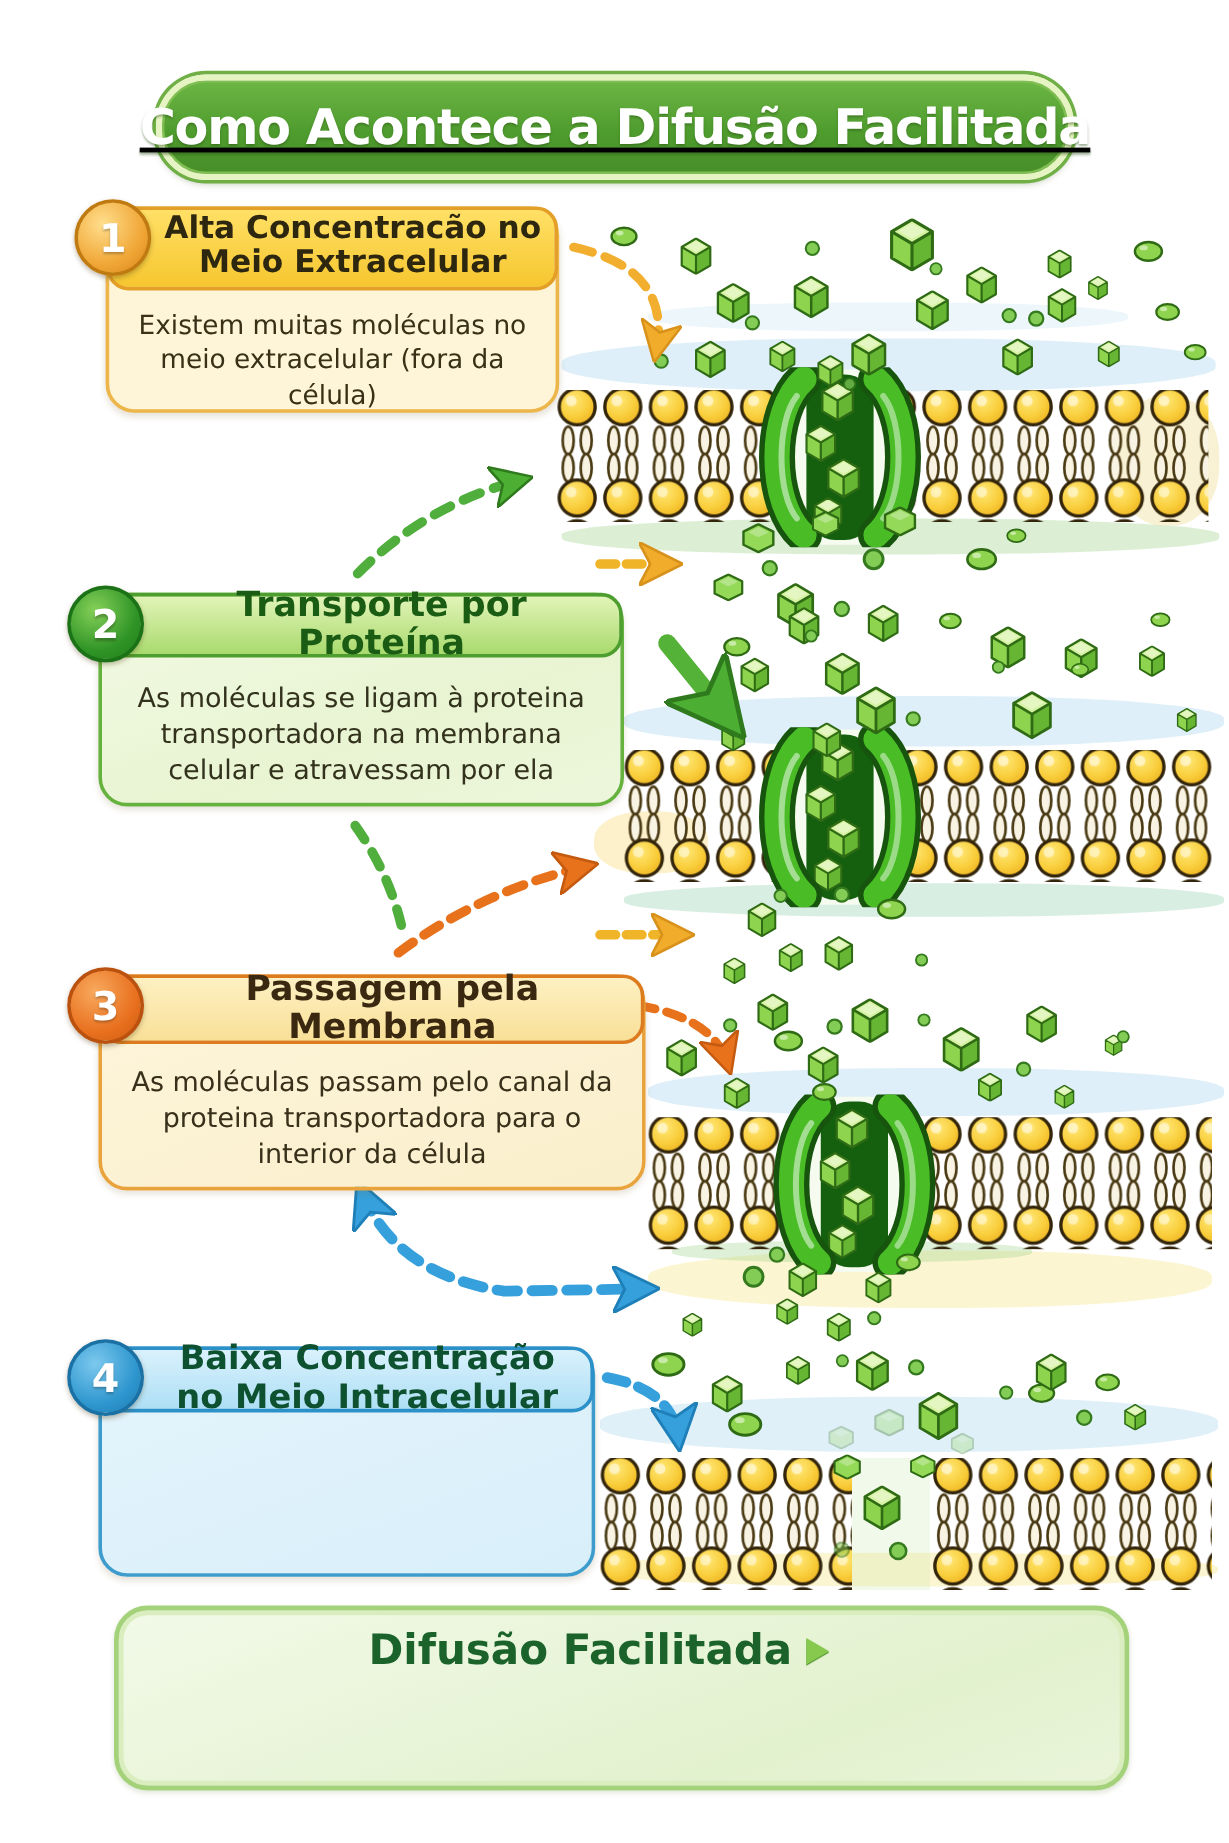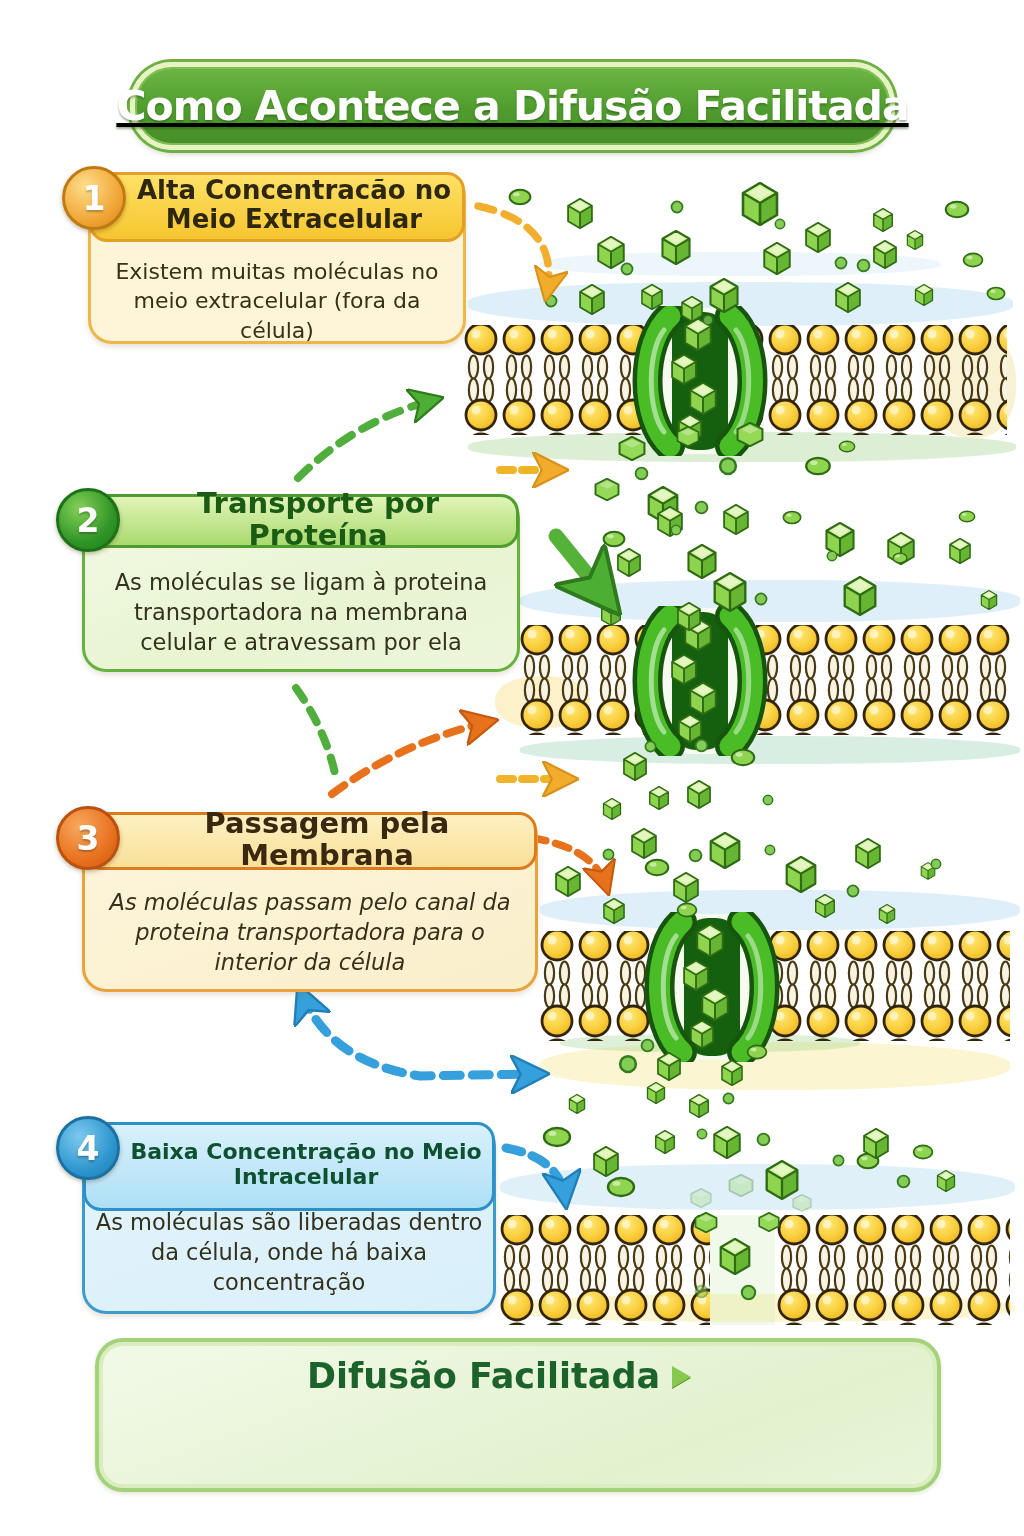--- a/index.html
+++ b/index.html
@@ -31,25 +31,25 @@
   .box1 .sb-body{top:82px;font-size:22px;color:#383117;}
   .badge1{left:62px;top:166px;background:radial-gradient(circle at 35% 30%,#FFDE8C,#F0A636 62%,#D88618);border:3px solid #C07A12;}
   
   .box2{left:82px;top:494px;width:432px;height:172px;background:linear-gradient(160deg,#F3FAE4,#E8F4D2 60%,#EDF6DB);border:3px solid #66B23F;}
   .box2 .sb-head{height:54px;background:linear-gradient(180deg,#E2F4B8,#A9DA6E);border:3px solid #4E9E2F;color:#1A5C13;font-size:29px;}
   .box2 .sb-body{top:70px;font-size:22.5px;color:#33321C;}
   .badge2{left:56px;top:488px;background:radial-gradient(circle at 35% 30%,#85D058,#2F9426 62%,#207E1B);border:3px solid #1C7217;}
   
   .box3{left:82px;top:812px;width:450px;height:174px;background:linear-gradient(160deg,#FDF5DC,#FAEFCB);border:3px solid #E9A33C;}
   .box3 .sb-head{height:58px;background:linear-gradient(180deg,#FDF0C2,#F9E098);border:3px solid #DD7C1F;color:#3A2810;font-size:29px;}
-  .box3 .sb-body{top:72px;font-size:22.5px;color:#38301A;font-style:italic;}
+  .box3 .sb-body{top:72px;font-size:22.5px;color:#38301A;}
   .badge3{left:56px;top:806px;background:radial-gradient(circle at 35% 30%,#F8A95E,#E8701E 62%,#CC5B12);border:3px solid #BA510F;}
   
   .box4{left:82px;top:1122px;width:408px;height:186px;background:linear-gradient(160deg,#E4F4FB,#D8EFFA);border:3px solid #3E9CCC;}
-  .box4 .sb-head{height:89px;background:linear-gradient(180deg,#D9F1FC,#AEDFF5);border:3px solid #2B91C8;color:#0E5130;font-size:22px;}
+  .box4 .sb-head{height:55px;background:linear-gradient(180deg,#D9F1FC,#AEDFF5);border:3px solid #2B91C8;color:#0E5130;font-size:28px;}
   .box4 .sb-body{top:82px;font-size:22.5px;color:#33301C;}
   .badge4{left:56px;top:1116px;background:radial-gradient(circle at 35% 30%,#7CC9EE,#2E96CE 62%,#1F7CB0);border:3px solid #1B71A4;}
   
   .footer{left:95px;top:1338px;width:838px;height:146px;border-radius:28px;
     background:linear-gradient(160deg,#F2FAE8,#E2F1CE 70%,#EAF5DA);
     border:4px solid #A4D27A;box-shadow:inset 0 0 0 4px #D9EDBE,0 2px 4px rgba(100,130,60,.2);}
   .f-head{position:absolute;left:208px;top:14px;font-size:35px;font-weight:800;color:#1B632B;}
   .mini-arrow{display:inline-block;width:0;height:0;border-left:19px solid #86C94E;
     border-top:11px solid transparent;border-bottom:11px solid transparent;margin-left:12px;
     filter:drop-shadow(0 1px 0 #4E8F26);}
@@ -349,21 +349,20 @@
   <div class="abs badge badge2">2</div>
 
   <div class="abs stepbox box3">
     <div class="sb-head">Passagem pela Membrana</div>
     <div class="sb-body">As moléculas passam pelo canal da proteina transportadora para o interior da célula</div>
   </div>
   <div class="abs badge badge3">3</div>
 
   <div class="abs stepbox box4">
     <div class="sb-head">Baixa Concentração no Meio Intracelular</div>
-    <div class="sb-body">As moléculas são liberadas dentro da célula, onde há baixa concentração</div>
   </div>
   <div class="abs badge badge4">4</div>
 
   <div class="abs footer">
     <div class="f-head">
       <span>Difusão Facilitada</span><span class="mini-arrow"></span>
     </div>
   </div>
 
 </div>

